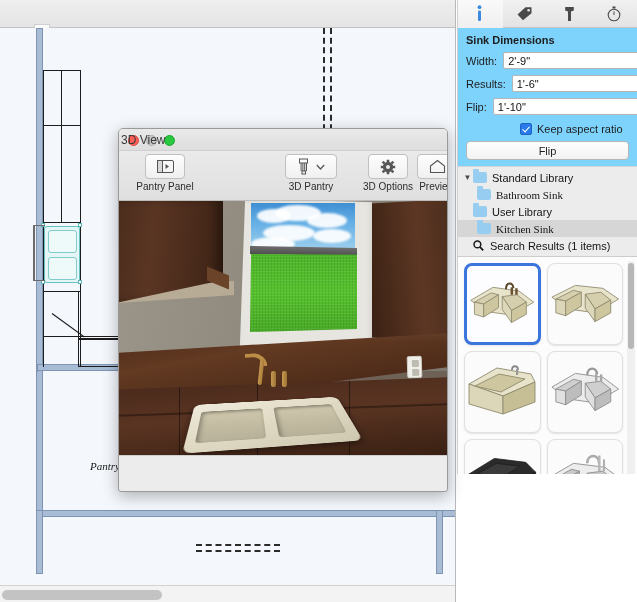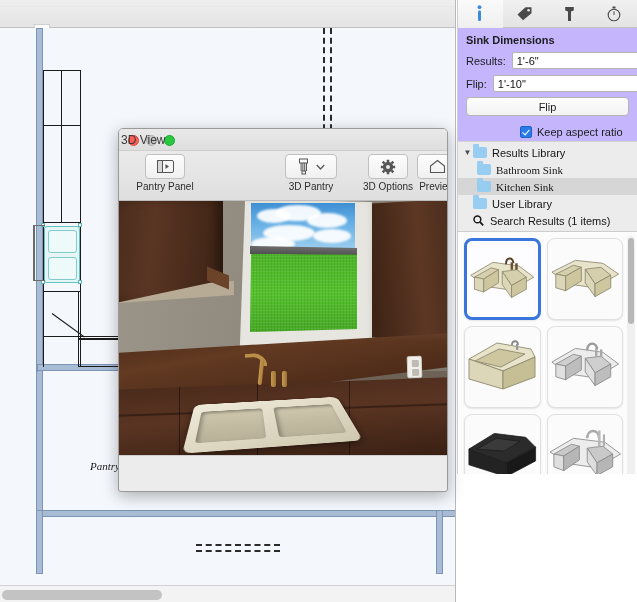--- a/index.html
+++ b/index.html
@@ -327,21 +327,21 @@
     left: 4px; width: 7px; height: 7px;
     background: #bdbbb2;
     border-radius: 1px;
   }
 
   
   #inspector {
     position: absolute;
     left: 457px; top: 0;
     width: 180px; height: 474px;
-    background: #c4b5fd;
+    background: #7dd3fc;
     border-left: 1px solid #cfcfcf;
     overflow: hidden;
   }
 
   #insp-tabs {
     position: relative;
     height: 28px;
     background: linear-gradient(#f1f1f1, #e3e3e3);
     border-bottom: 1px solid #c5c5c5;
     display: flex;
@@ -770,53 +770,57 @@
             <circle cx="7" cy="9" r="5.8" fill="none" stroke="#4a4a4a" stroke-width="1.1"></circle>
             <line x1="7" y1="9" x2="7" y2="5.3" stroke="#4a4a4a" stroke-width="1"></line>
           </svg>
         </span>
       </div>
     </div>
 
     <div id="insp-header">Sink Dimensions</div>
 
     <div class="field-row">
+      <div class="field-label">Width:</div>
+      <input class="field-input" type="text" value="2'-9&quot;" style="">
+    </div>
+    <div class="field-row">
       <div class="field-label">Results:</div>
       <input class="field-input" type="text" value="1'-6&quot;" style="">
     </div>
     <div class="field-row">
       <div class="field-label">Flip:</div>
       <input class="field-input" type="text" value="1'-10&quot;" style="">
     </div>
 
-    <div id="flip-btn">Flip</div>
-
     <div id="aspect-row">
       <div class="checkbox"></div>
       <div id="aspect-label">Keep aspect ratio</div>
     </div>
+
+    <div id="flip-btn">Flip</div>
 
     <div id="lib-tree">
       <div class="tree-row">
         <span class="tw-disc">▼</span>
         <span class="folder-ico"></span>
-        <span>Results Library</span>
+        <span>Standard Library</span>
       </div>
       <div class="tree-row indent-1">
         <span class="folder-ico"></span>
         <span>Bathroom Sink</span>
-      </div>
-      <div class="tree-row indent-1 selected">
-        <span class="folder-ico"></span>
-        <span>Kitchen Sink</span>
       </div>
       <div class="tree-row">
         <span class="tw-disc"></span>
         <span class="folder-ico"></span>
         <span>User Library</span>
+      </div>
+      <div class="tree-row indent-1 selected">
+        <span class="folder-ico"></span>
+        <span>Kitchen Sink</span>
       </div>
       <div class="tree-row">
         <span class="tw-disc"></span>
         <span class="search-ico">
           <svg width="11" height="11" viewBox="0 0 11 11">
             <circle cx="4.4" cy="4.4" r="3.4" fill="none" stroke="#1a1a1a" stroke-width="1.5"></circle>
             <line x1="6.9" y1="6.9" x2="10.2" y2="10.4" stroke="#1a1a1a" stroke-width="1.8"></line>
           </svg>
         </span>
         <span>Search Results (1 items)</span>

